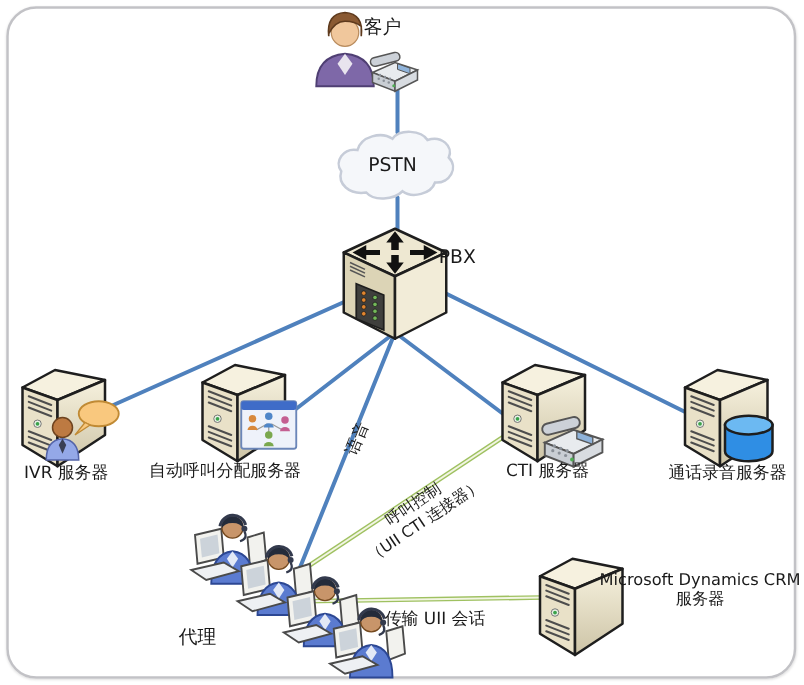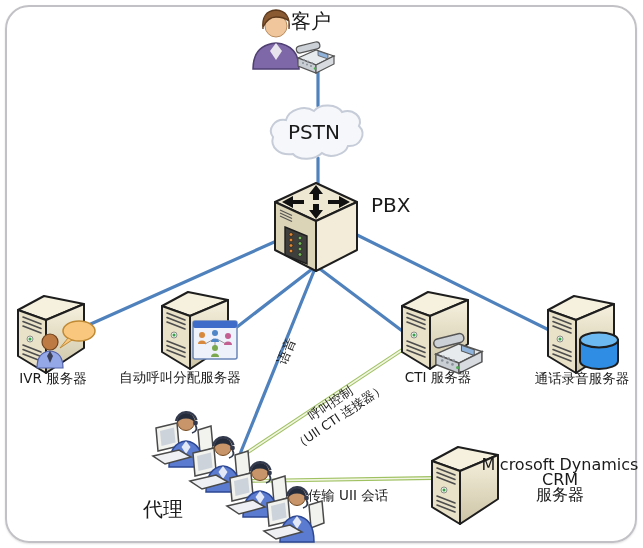--- a/index.html
+++ b/index.html
@@ -3,23 +3,23 @@
 <meta charset="utf-8">
 <style>
   html,body{margin:0;padding:0;background:#fff;}
   .stage{position:relative;width:643px;height:548px;background:#fff;overflow:hidden;
          font-family:"DejaVu Sans",sans-serif;color:#1a1a1a;}
   .frame{position:absolute;left:5px;top:5px;right:6px;bottom:5px;border:2px solid #c2c2c6;
          border-radius:24px;box-shadow:0 1px 2px rgba(0,0,0,.12);}
   svg.art{position:absolute;left:0;top:0;}
   .lbl{position:absolute;font-size:13.5px;line-height:16px;white-space:nowrap;}
   .lbl.center{text-align:center;white-space:normal;}
-  .lbl.big{font-size:20px;}
+  .lbl.big{font-size:15px;}
   .lbl.rot{transform-origin:center center;}
-  .crm-label{font-size:16px;line-height:15px;}
+  .crm-label{font-size:13px;line-height:15px;}
 </style>
 </head>
 <body>
 
 <div class="stage">
   <div class="frame"></div>
 
   <svg class="art" width="643" height="548" viewBox="0 0 643 548">
     <defs>
       <linearGradient id="gSrv" x1="0" y1="0" x2="0" y2="1">
@@ -173,21 +173,21 @@
     <g>
       <use href="#agent" x="152" y="410"></use>
       <use href="#agent" x="189" y="435"></use>
       <use href="#agent" x="226" y="460"></use>
       <use href="#agent" x="263" y="485"></use>
     </g>
   </svg>
 
   <div class="lbl big" style="left:291px;top:13px;">客户</div>
   <div class="lbl big center" style="left:264px;top:124px;width:100px;">PSTN</div>
-  <div class="lbl big" style="left:371px;top:197px;">PBX</div>
+  <div class="lbl big" style="left:351px;top:197px;">PBX</div>
 
   <div class="lbl center" style="left:0px;top:370px;width:106px;">IVR 服务器</div>
   <div class="lbl center" style="left:106px;top:369px;width:148px;">自动呼叫分配服务器</div>
   <div class="lbl center" style="left:384px;top:369px;width:108px;">CTI 服务器</div>
   <div class="lbl center" style="left:526px;top:370px;width:112px;">通话录音服务器</div>
 
   <div class="lbl big" style="left:143px;top:461px;margin-top:40px;">代理</div>
 
   <div class="lbl center crm-label" style="left:478px;top:457px;width:164px;">
     <div>Microsoft Dynamics CRM</div>

